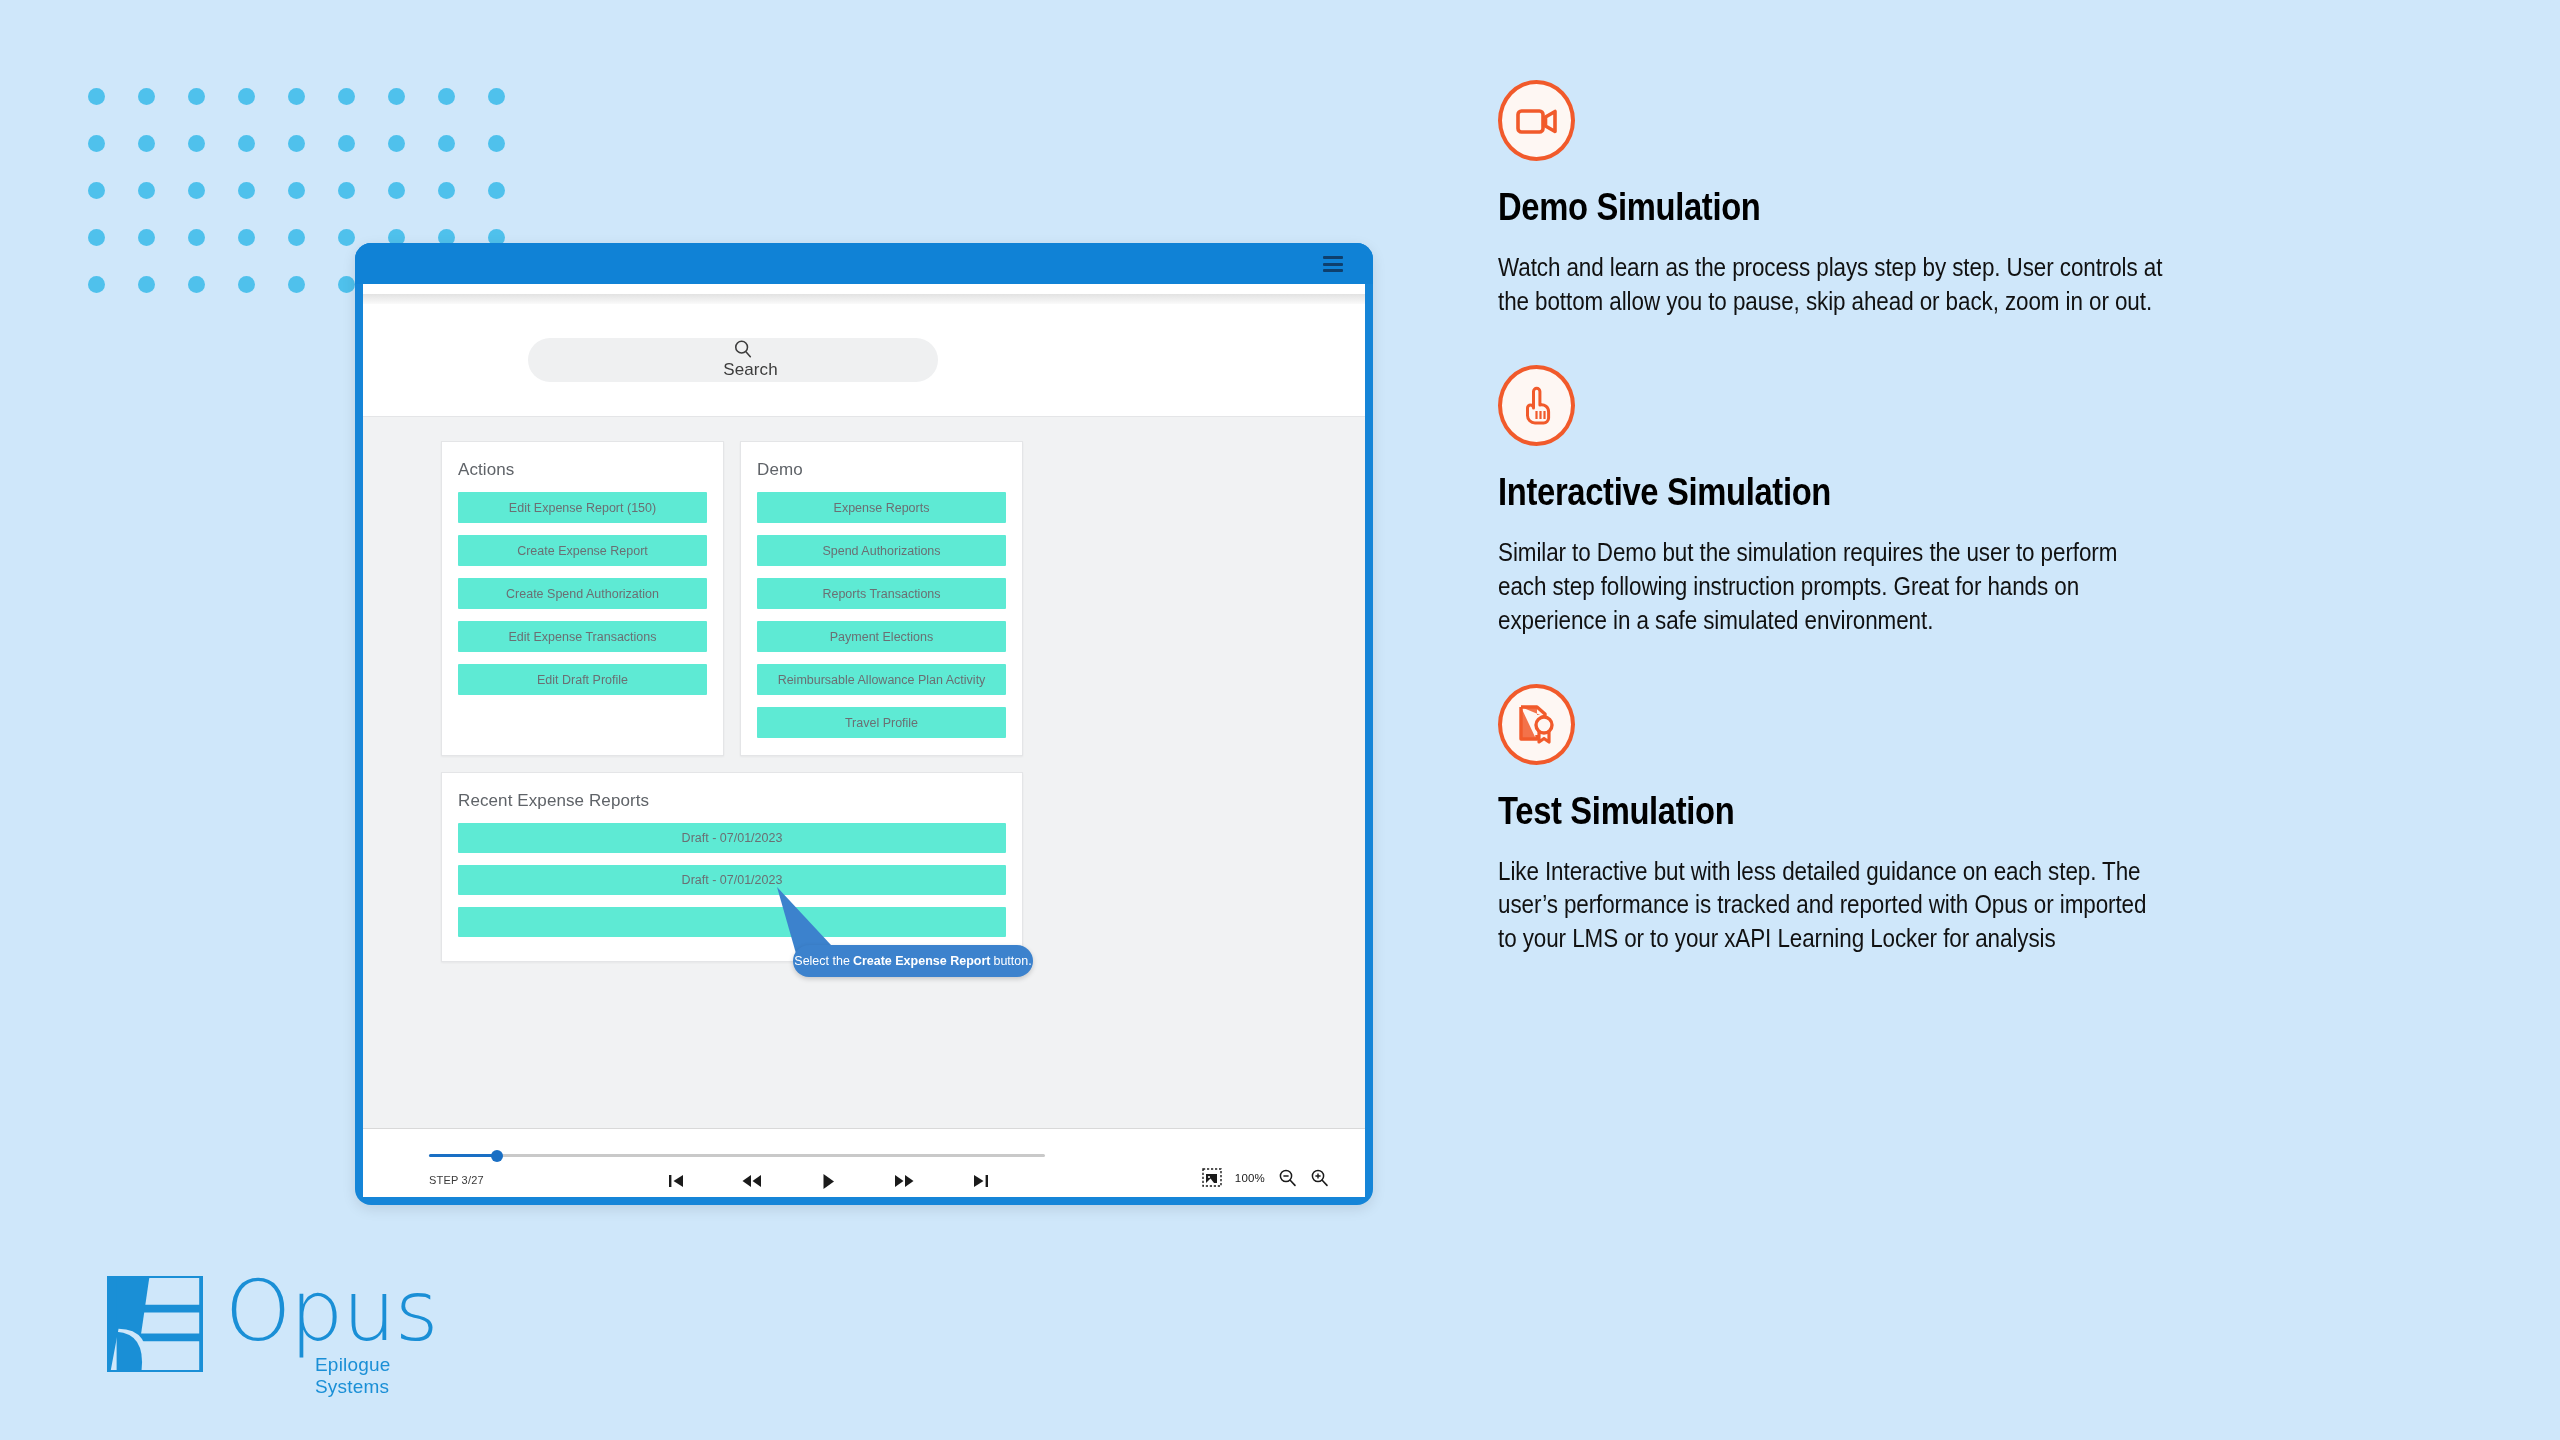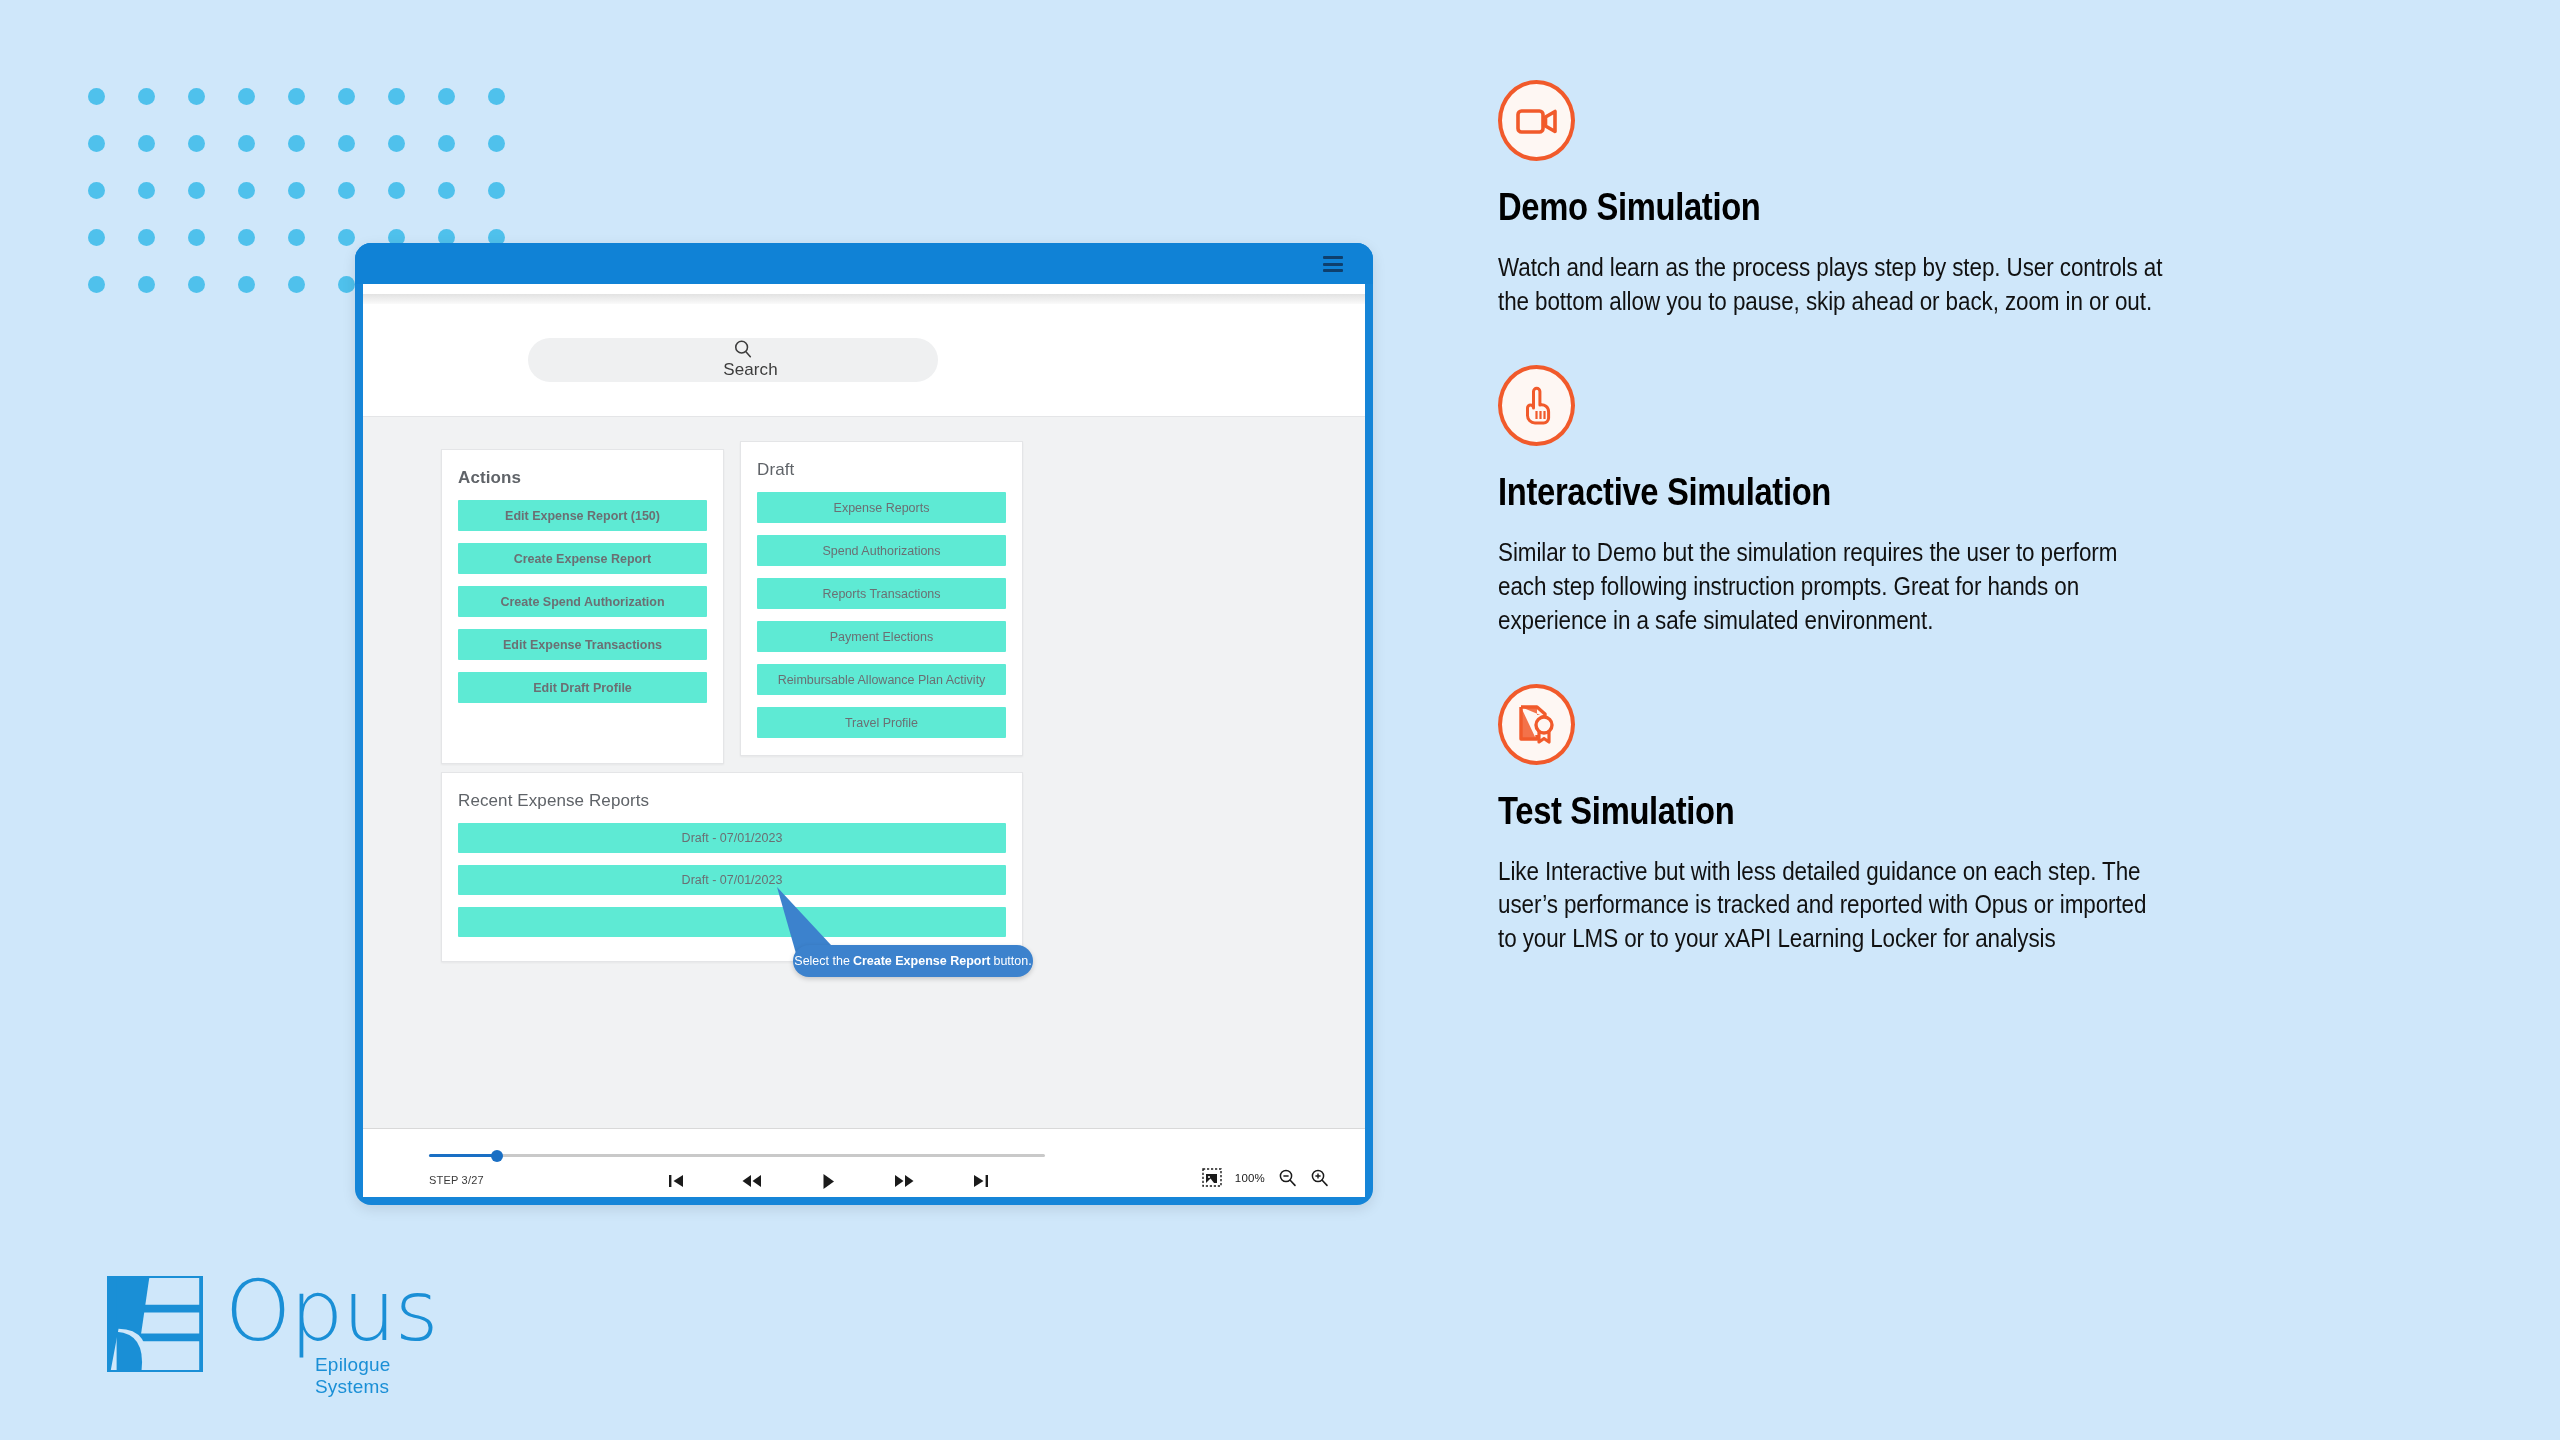--- a/index.html
+++ b/index.html
@@ -53,21 +53,21 @@
   #search-divider { position: absolute; left: 0; top: 132px; width: 100%; height: 1px; background: #e4e5e7; }
 
   #app-body {
     position: absolute; left: 0; top: 133px; width: 100%; bottom: 0; background: #f1f2f3;
     padding: 24px 0 0 0;
   }
   .card {
     position: absolute; background: #ffffff; border: 1px solid #e4e5e7;
     box-shadow: 0 1px 2px rgba(0,0,0,.05);
   }
-  #actions-card { left: 78px; top: 32px; width: 283px; height: 315px; font-weight: bold; }
+  #actions-card { left: 78px; top: 24px; width: 283px; height: 315px; }
   #view-card    { left: 377px; top: 24px; width: 283px; height: 315px; }
   #recent-card  { left: 78px; top: 355px; width: 582px; height: 190px; }
 
   .card-title { font-size: 17px; color: #5f6368; padding: 18px 0 0 16px; letter-spacing: .1px; }
   .btn-list { padding: 12px 16px 0 16px; }
   .ghost-btn {
     height: 31px; background: #5eead4; margin-bottom: 12px;
     display: flex; align-items: center; justify-content: center;
     font-size: 12.5px; color: #6b6f73; border-radius: 1px; white-space: nowrap;
   }
@@ -212,21 +212,21 @@
           <div class="btn-list" id="actions-list">
               <div class="ghost-btn">Edit Expense Report (150)</div>
               <div class="ghost-btn">Create Expense Report</div>
               <div class="ghost-btn">Create Spend Authorization</div>
               <div class="ghost-btn">Edit Expense Transactions</div>
               <div class="ghost-btn">Edit Draft Profile</div>
             </div>
         </div>
 
         <div class="card" id="view-card">
-          <div class="card-title">Draft</div>
+          <div class="card-title">Demo</div>
           <div class="btn-list" id="view-list">
               <div class="ghost-btn">Expense Reports</div>
               <div class="ghost-btn">Spend Authorizations</div>
               <div class="ghost-btn">Reports Transactions</div>
               <div class="ghost-btn">Payment Elections</div>
               <div class="ghost-btn">Reimbursable Allowance Plan Activity</div>
               <div class="ghost-btn">Travel Profile</div>
             </div>
         </div>
 

